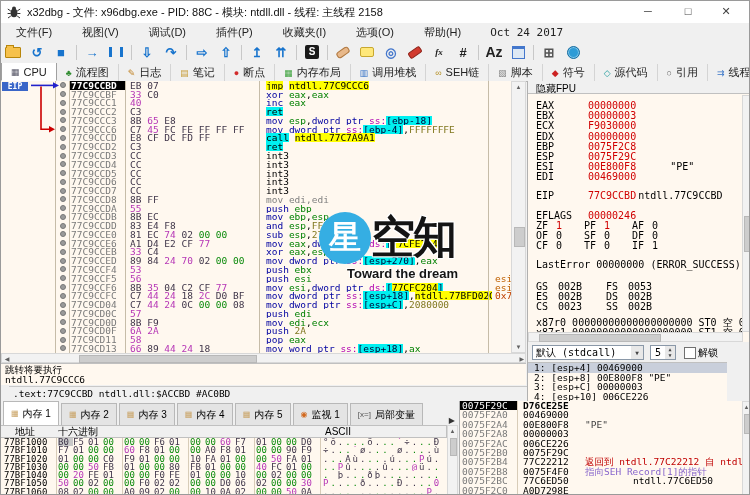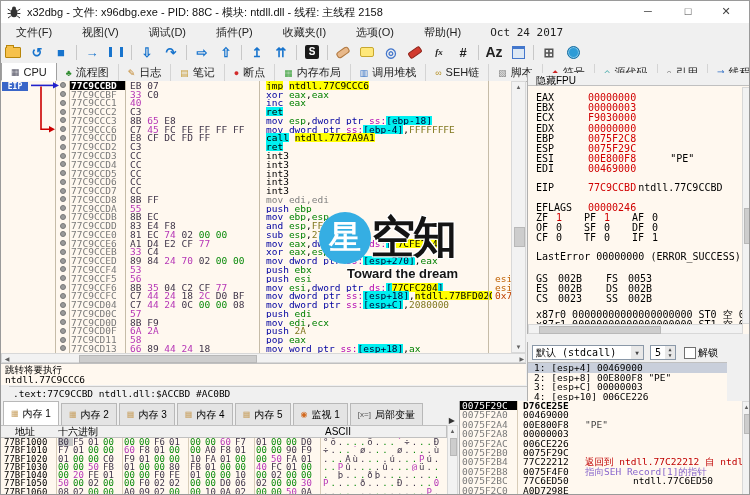--- a/index.html
+++ b/index.html
@@ -58,21 +58,21 @@
   .eip-label{position:absolute;left:1px;top:1px;width:26px;height:9px;background:#3A66C8;color:#FFF;font-size:8px;font-weight:bold;
              text-align:center;line-height:9px;font-family:"DejaVu Sans Mono",monospace;z-index:3;}
   .gutter-svg{position:absolute;left:0;top:0;z-index:2;}
 
   
   .sb{position:absolute;background:#F2F2F2;border:1px solid #D8D8D8;box-sizing:border-box;}
   .sb .arrow{position:absolute;color:#606060;font-size:6px;width:100%;text-align:center;}
   .sb .thumb{position:absolute;background:#CDCDCD;border:1px solid #B8B8B8;}
 
   
-  .regpanel{position:absolute;left:526px;top:72px;width:224px;height:261px;background:#FFF8EF;border-left:1px solid #B0B0B0;box-sizing:border-box;}
+  .regpanel{position:absolute;left:526px;top:80px;width:224px;height:261px;background:#FFF8EF;border-left:1px solid #B0B0B0;box-sizing:border-box;}
   .reg-header{position:absolute;left:0;top:0;width:100%;height:13px;background:#F0F0F0;border-bottom:1px solid #C0C0C0;
               font-size:10px;padding:1px 0 0 8px;box-sizing:border-box;}
   .reg-body{position:absolute;left:0;top:14px;width:215px;height:289px;overflow:hidden;padding:6px 0 0 8px;box-sizing:border-box;
             font-family:"DejaVu Sans Mono",monospace;font-size:10px;}
   .rrow{height:10.2px;line-height:10.2px;white-space:nowrap;}
   .rname{display:inline-block;width:52px;color:#000;}
   .rval{color:#000;} .rval.red{color:#D00000;}
   .rcmt{margin-left:2px;color:#000;} .rcmt.far{margin-left:34px;}
   .fname{display:inline-block;width:20px;} .fval{display:inline-block;width:28px;} .fval.red{color:#D00000;}
   .sname{display:inline-block;width:22px;} .sval{display:inline-block;width:48px;}

